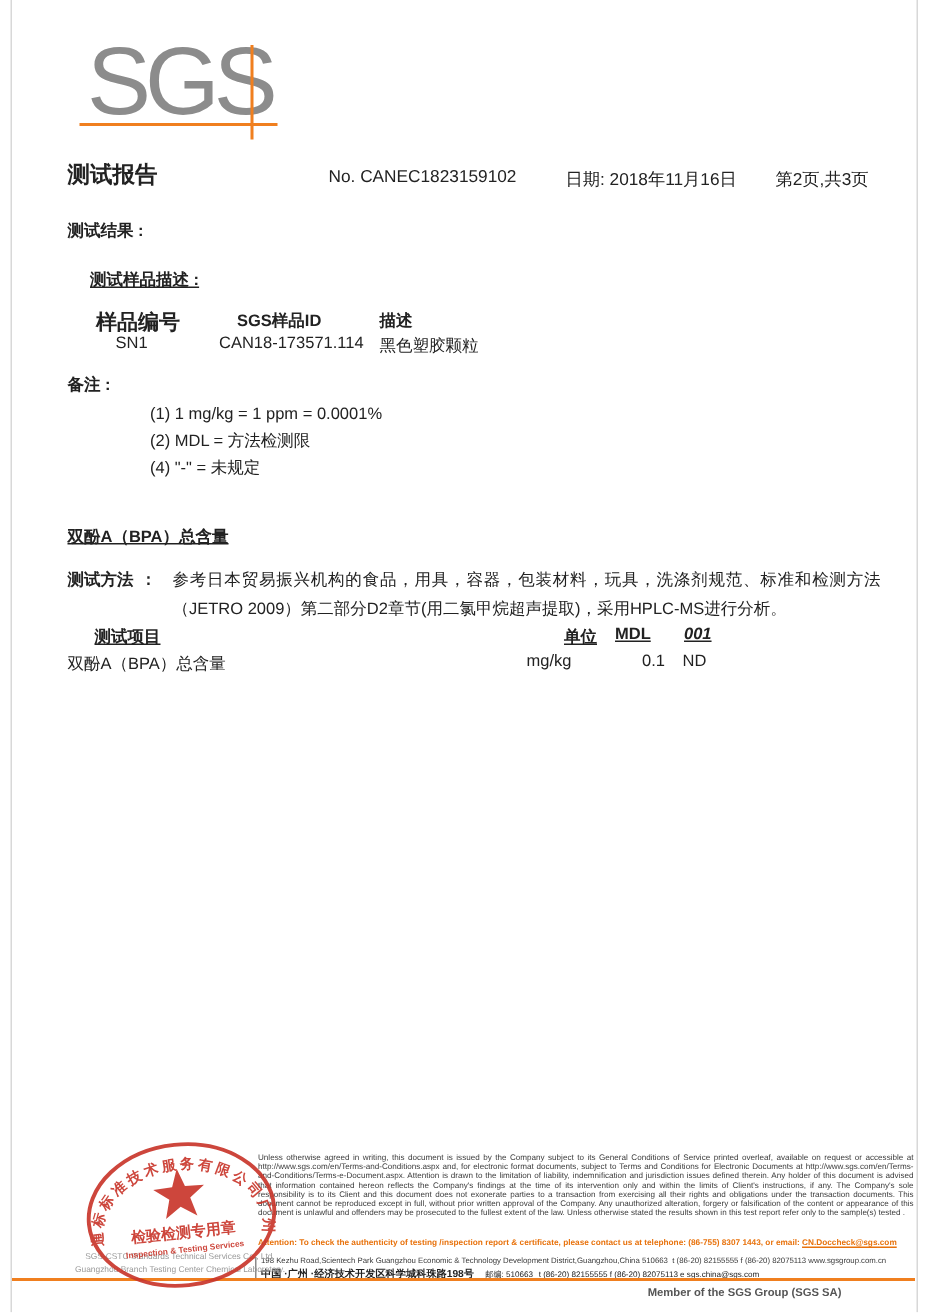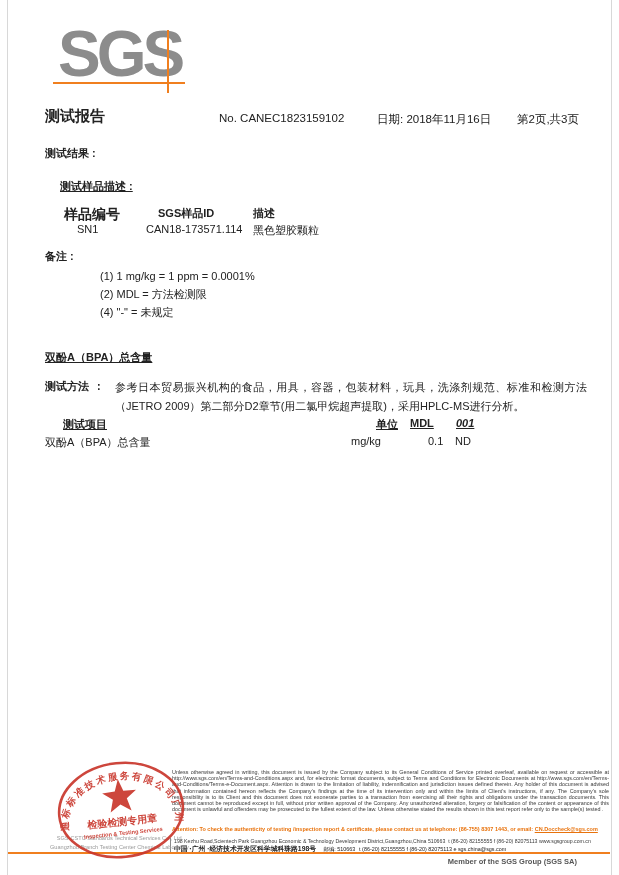--- a/index.html
+++ b/index.html
@@ -12,21 +12,21 @@
     background: #ffffff;
     overflow: hidden;
   }
   .edge { position: absolute; top: 0; bottom: 0; width: 1px; background: #d8d8d8; }
   .edge.left { left: 7px; }
   .edge.right { left: 611px; }
 
   
   .logo-text {
     position: absolute; left: 58px; top: 22px;
-    font-size: 64px; font-weight: 700; letter-spacing: -4px;
+    font-size: 64px; font-weight: 400; letter-spacing: -4px;
     color: #8c8c8c; line-height: 1;
   }
   .logo-hline { position: absolute; left: 53px; top: 82px; width: 132px; height: 2px; background: #f07f1f; }
   .logo-vline { position: absolute; left: 167px; top: 30px; width: 2px; height: 63px; background: #f07f1f; }
 
   
   .report-title { position: absolute; left: 45px; top: 107px; font-size: 15px; font-weight: 700; }
   .report-no    { position: absolute; left: 219px; top: 112px; font-size: 11.5px; }
   .report-date  { position: absolute; left: 377px; top: 112px; font-size: 11.5px; }
   .report-pages { position: absolute; left: 517px; top: 112px; font-size: 11.5px; }
@@ -74,21 +74,21 @@
   .addr-en {
     position: absolute; left: 174px; top: 838px; width: 436px;
     font-size: 5.2px; color: #3a3a3a; white-space: nowrap;
   }
   .addr-cn {
     position: absolute; left: 174px; top: 844px; width: 436px;
     font-size: 6.8px; color: #222; white-space: nowrap; font-weight: 700;
   }
   .addr-cn .thin { font-weight: 400; font-size: 5.4px; }
   .footer-rule { position: absolute; left: 8px; top: 852px; width: 602px; height: 2px; background: #f07f1f; }
-  .member { position: absolute; right: 42px; top: 857px; font-size: 7.5px; font-weight: 700; color: #555; margin-left: 16px; }
+  .member { position: absolute; right: 58px; top: 857px; font-size: 7.5px; font-weight: 700; color: #555; margin-left: 16px; }
 
   .company-lines {
     position: absolute; left: 45px; top: 834px; width: 150px;
     font-size: 5.6px; line-height: 9px; color: #9a9a9a; text-align: center;
   }
   .stamp {
     position: absolute; left: 55px; top: 759px; width: 132px; height: 102px;
     opacity: 0.92; transform: rotate(-6deg); z-index: 5;
   }
 </style>

